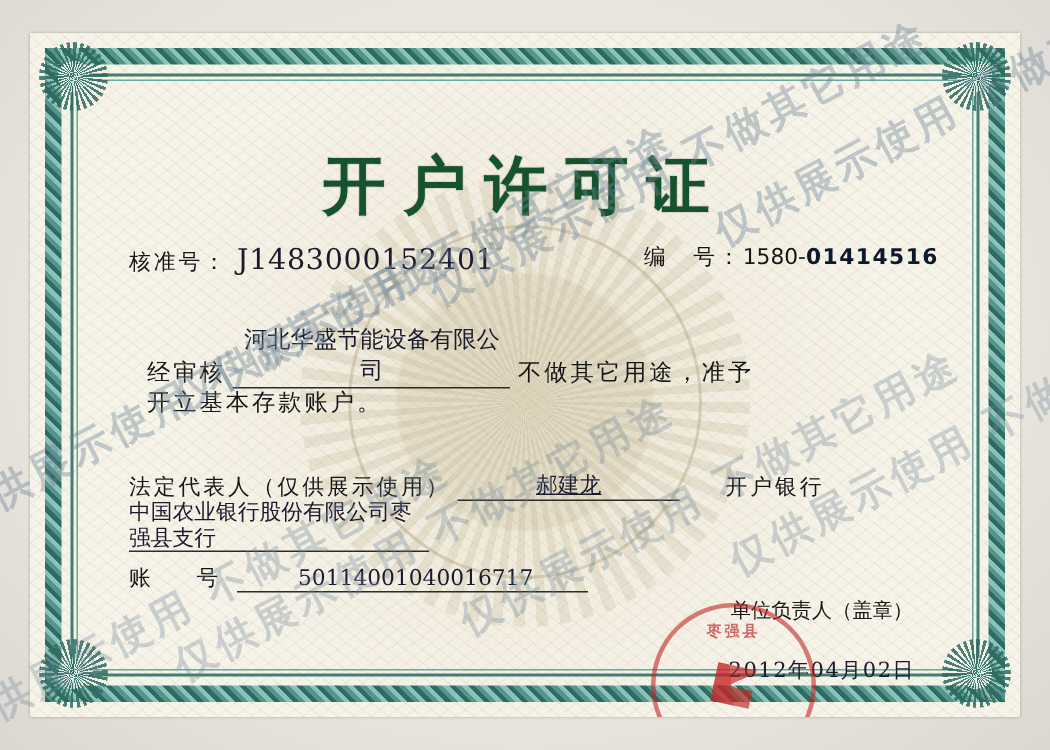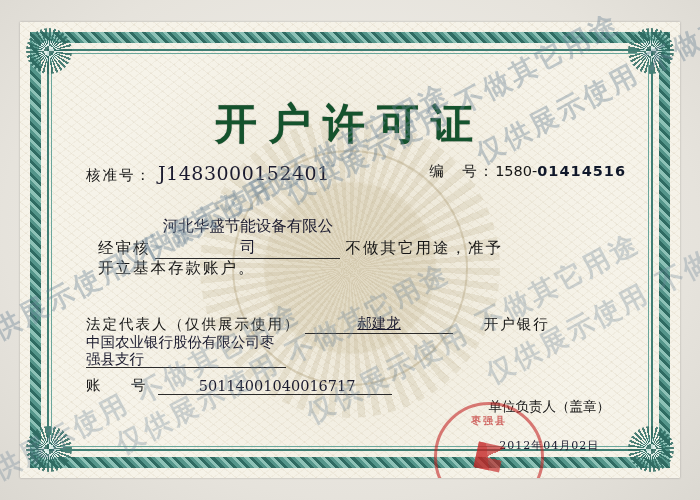--- a/index.html
+++ b/index.html
@@ -123,21 +123,21 @@
   #line3{left:22px;top:248px;right:10px;font-size:14.5px;}
   #line3 .ul{width:148px;text-decoration:underline;}
   #bank-field{
     display:inline-block;width:200px;border-bottom:1px solid #2b2b2b;
     text-align:left;line-height:1.15;vertical-align:bottom;
   }
   #acct-row{left:22px;top:310px;font-size:14.5px;}
   #acct-row .ul{width:230px;text-align:center;padding-left:4px;}
 
   #issuer{position:absolute;right:26px;top:332px;text-align:center;font-size:13.5px;color:#161616;}
-  #issue-date{margin-top:22px;font-size:11px;letter-spacing:1px;}
+  #issue-date{margin-top:22px;font-size:14px;letter-spacing:1px;}
 
   
   #seal{
     position:absolute;right:92px;top:336px;width:104px;height:104px;border-radius:50%;
     border:3px solid rgba(196,36,36,.72);
     opacity:.82;
   }
   #seal:before{
     content:"";position:absolute;left:50%;top:50%;transform:translate(-50%,-50%) rotate(12deg);
     width:26px;height:26px;

